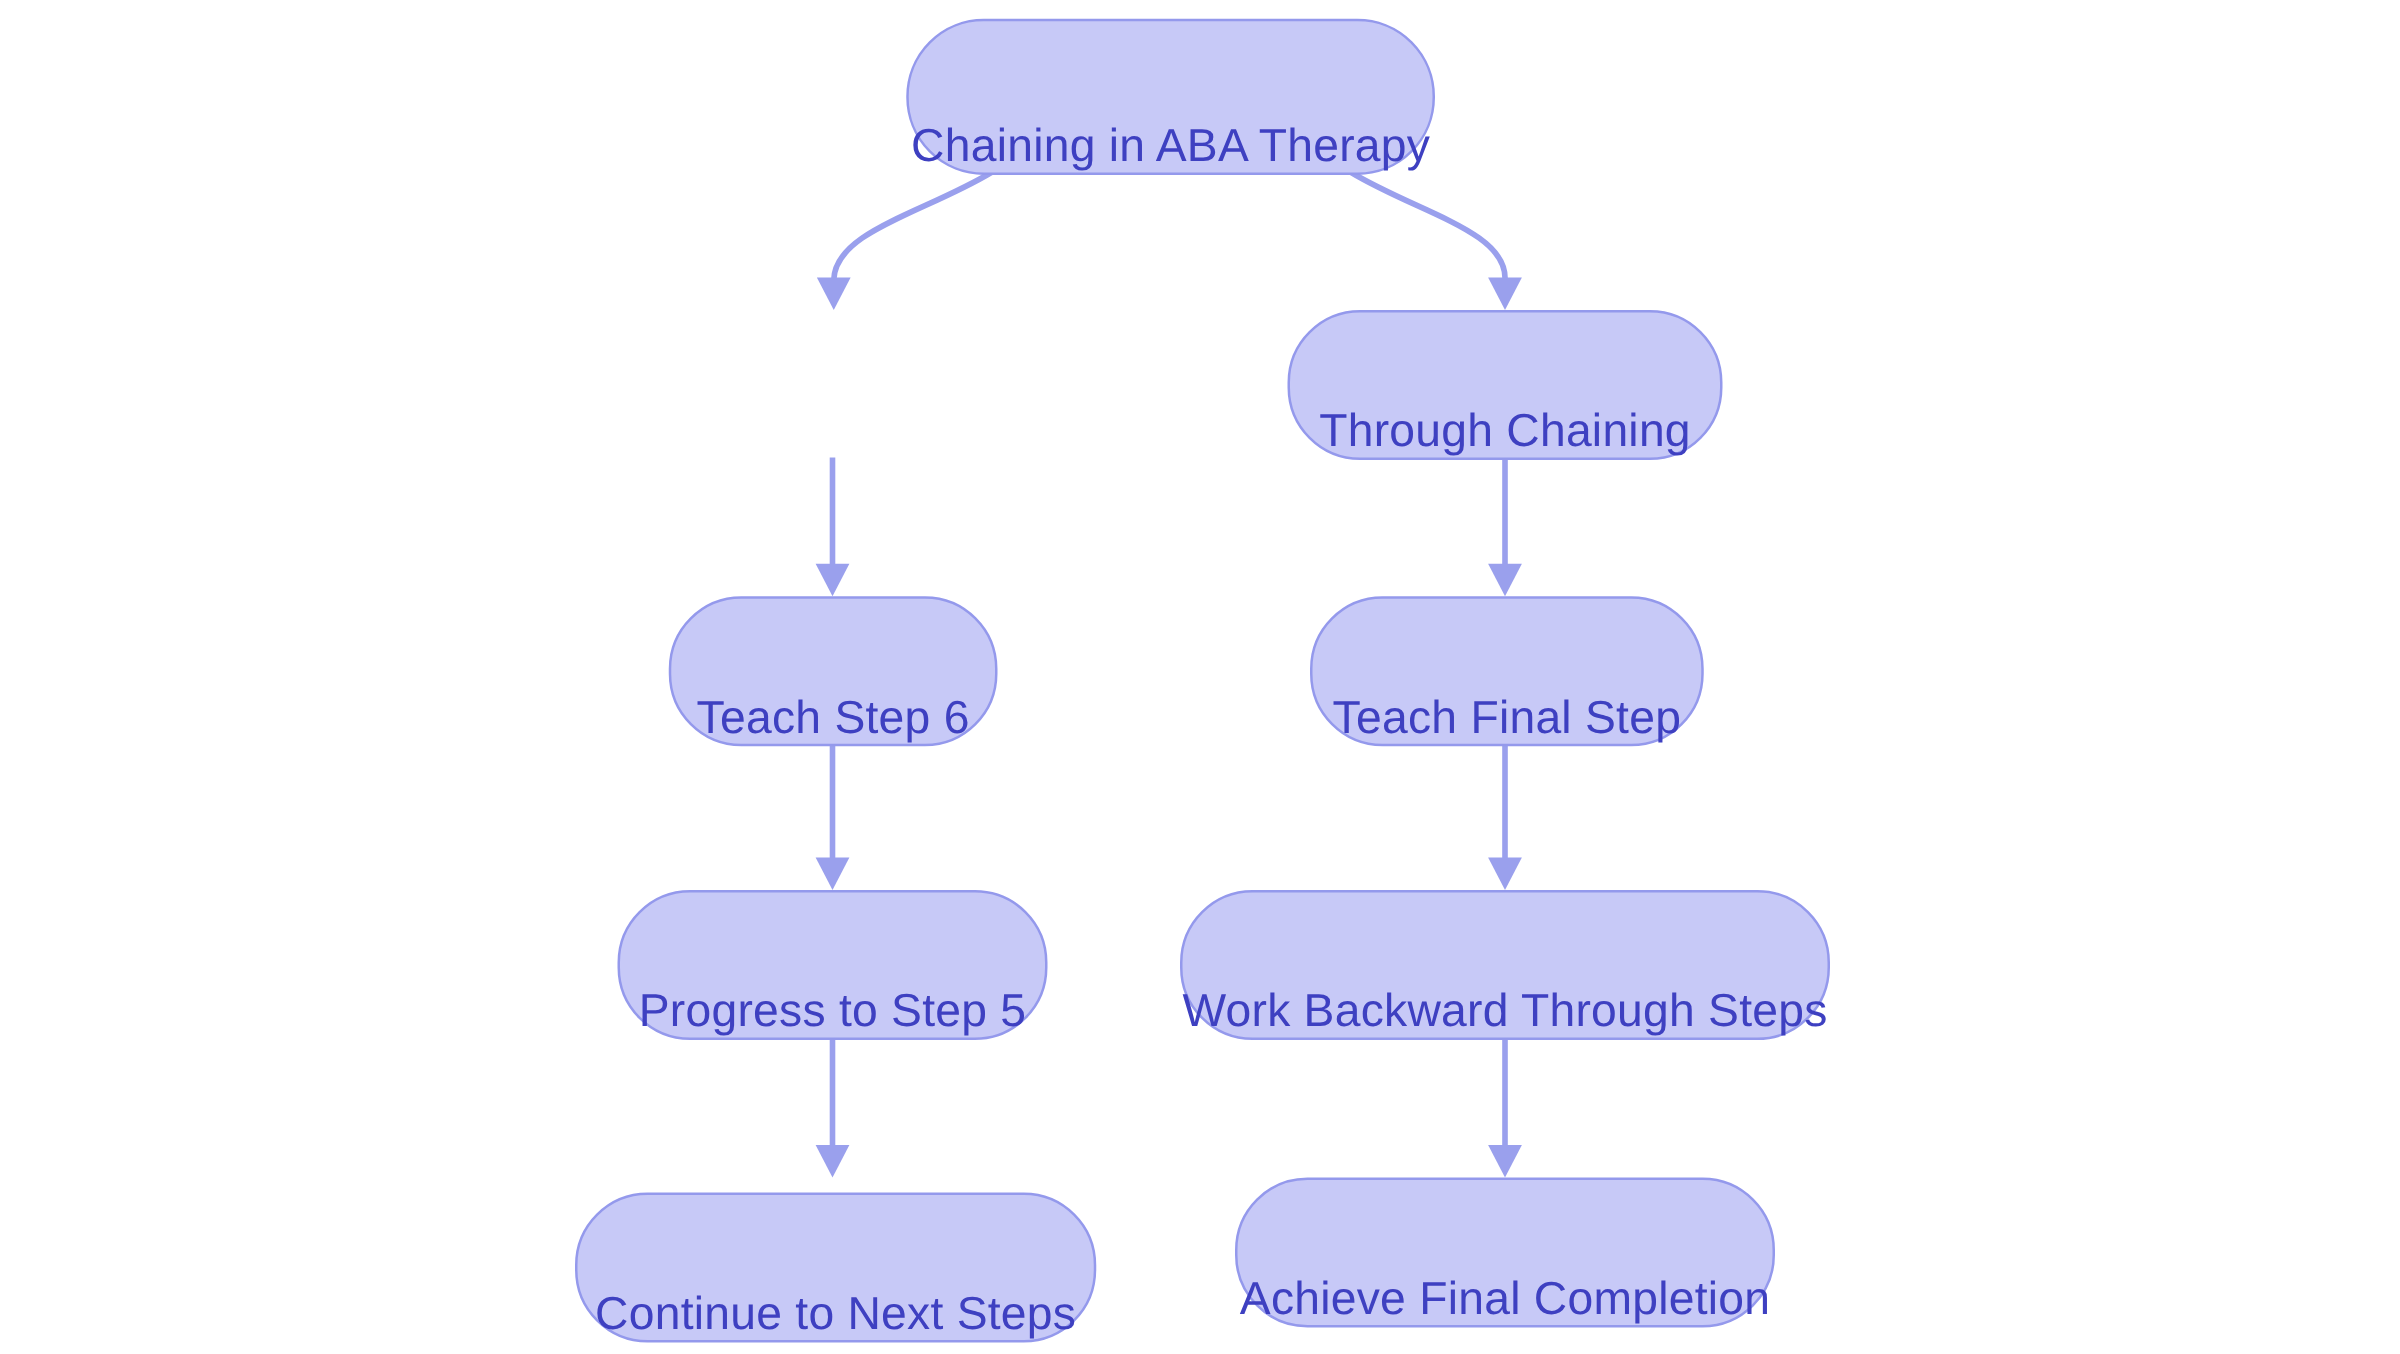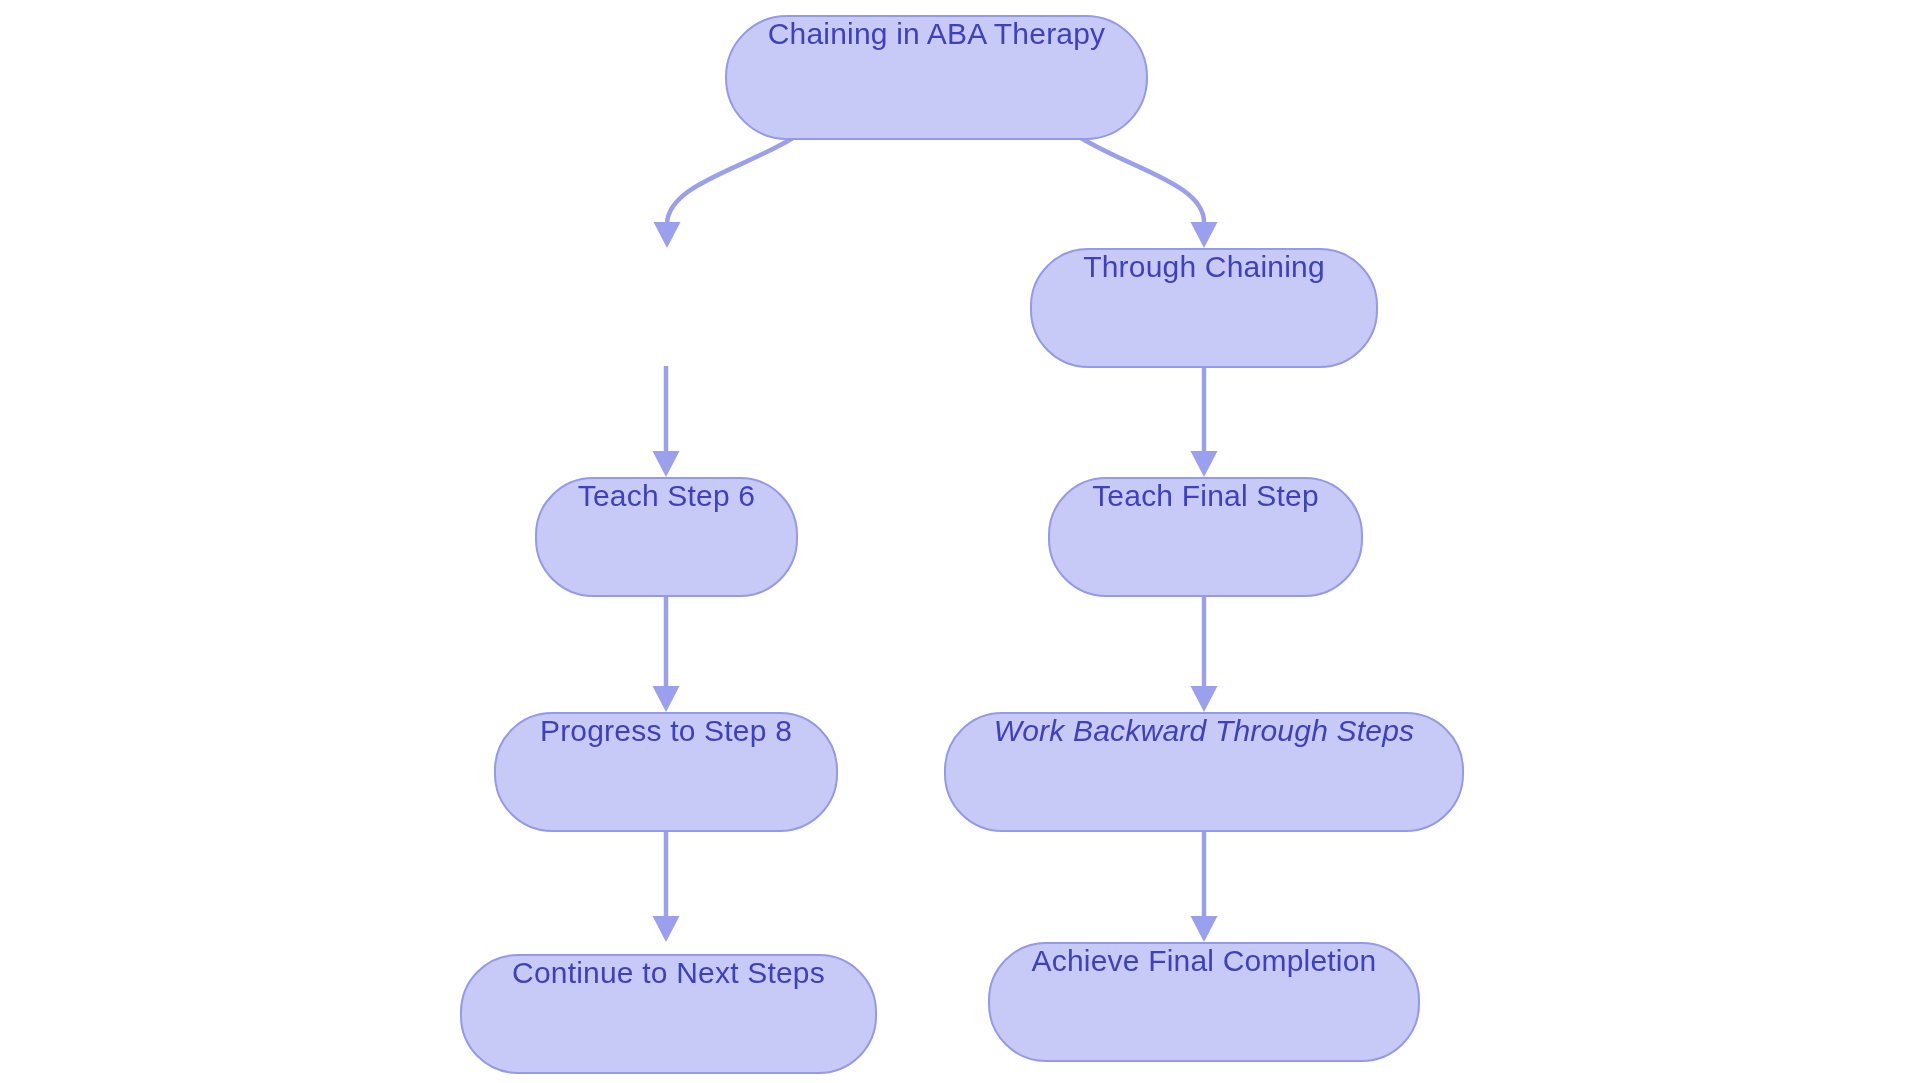--- a/index.html
+++ b/index.html
@@ -27,40 +27,40 @@
     stroke-width: 4.5px;
     stroke-linecap: butt;
   }
   .edges polygon {
     fill: var(--edge, #9aa0ed);
     stroke: none;
   }
   .node {
     position: absolute;
     display: flex;
-    align-items: flex-start;
+    align-items: flex-end;
     justify-content: center;
     box-sizing: border-box;
     background: var(--node-fill, #c7c9f7);
     border: 2.5px solid var(--node-border, #9499ec);
     border-radius: 58px;
     color: var(--text, #3e40c1);
-    font-size: 30px;
+    font-size: 37px;
     letter-spacing: 0.2px;
     white-space: nowrap;
     text-align: center;
   }
   
   #n-root        { left: 725px;  top: 15px;  width: 423px; height: 125px; border-radius: 62px; }
   #n-forward     { left: 503px;  top: 248px; width: 327px; height: 120px; }
   #n-backward    { left: 1030px; top: 248px; width: 348px; height: 120px; }
   #n-teach1      { left: 535px;  top: 477px; width: 263px; height: 120px; }
   #n-teachfinal  { left: 1048px; top: 477px; width: 315px; height: 120px; }
   #n-progress2   { left: 494px;  top: 712px; width: 344px; height: 120px; }
-  #n-workback    { left: 944px;  top: 712px; width: 520px; height: 120px; font-style: italic; }
+  #n-workback    { left: 944px;  top: 712px; width: 520px; height: 120px; }
   #n-continue    { left: 460px;  top: 942px; width: 417px; height: 120px; margin-top: 12px; }
   #n-achieve     { left: 988px;  top: 942px; width: 432px; height: 120px; }
 </style>
 </head>
 <body>
 
 <div class="canvas">
 
   <svg class="edges" viewBox="0 0 1920 1083" xmlns="http://www.w3.org/2000/svg">
     <g>
@@ -103,21 +103,21 @@
   <div class="node" id="n-backward">
     <span>Through Chaining</span>
   </div>
   <div class="node" id="n-teach1">
     <span>Teach Step 6</span>
   </div>
   <div class="node" id="n-teachfinal">
     <span>Teach Final Step</span>
   </div>
   <div class="node" id="n-progress2">
-    <span>Progress to Step 8</span>
+    <span>Progress to Step 5</span>
   </div>
   <div class="node" id="n-workback">
     <span>Work Backward Through Steps</span>
   </div>
   <div class="node" id="n-continue">
     <span>Continue to Next Steps</span>
   </div>
   <div class="node" id="n-achieve">
     <span>Achieve Final Completion</span>
   </div>

